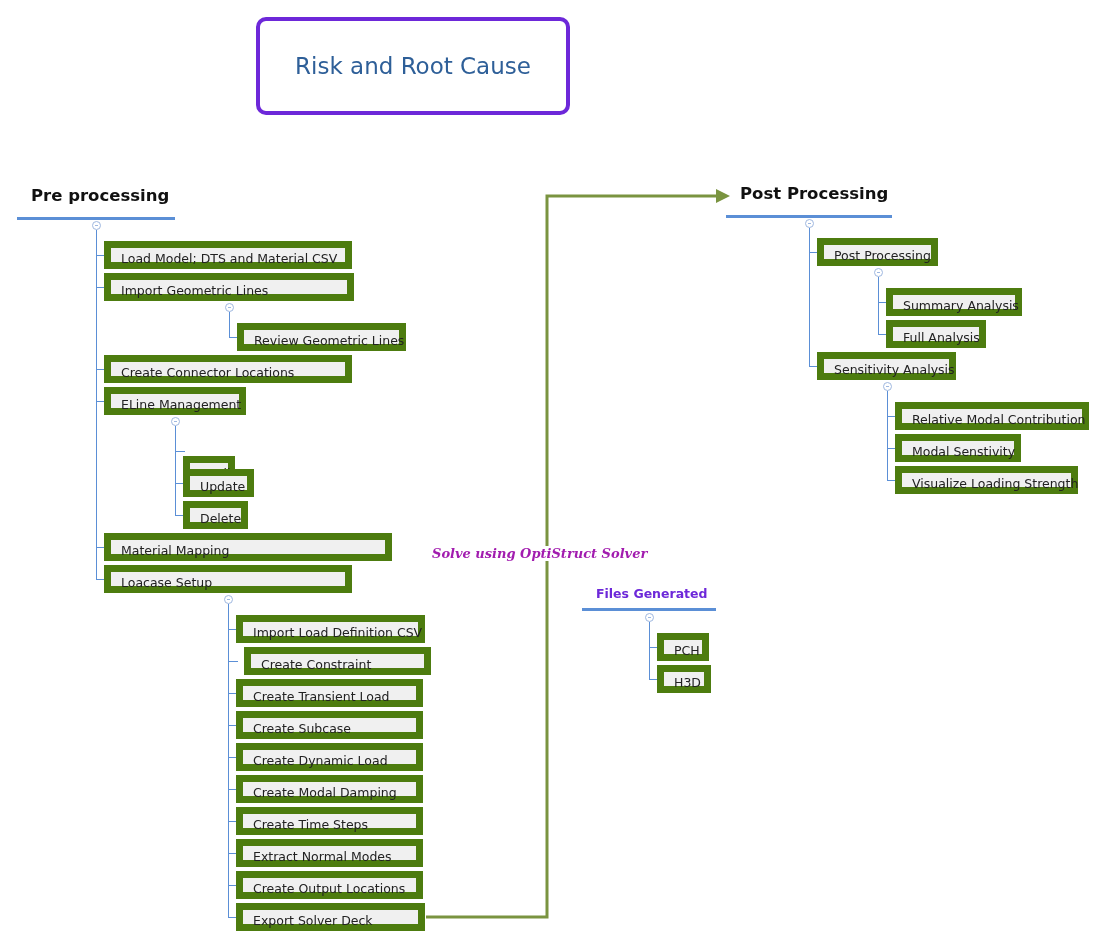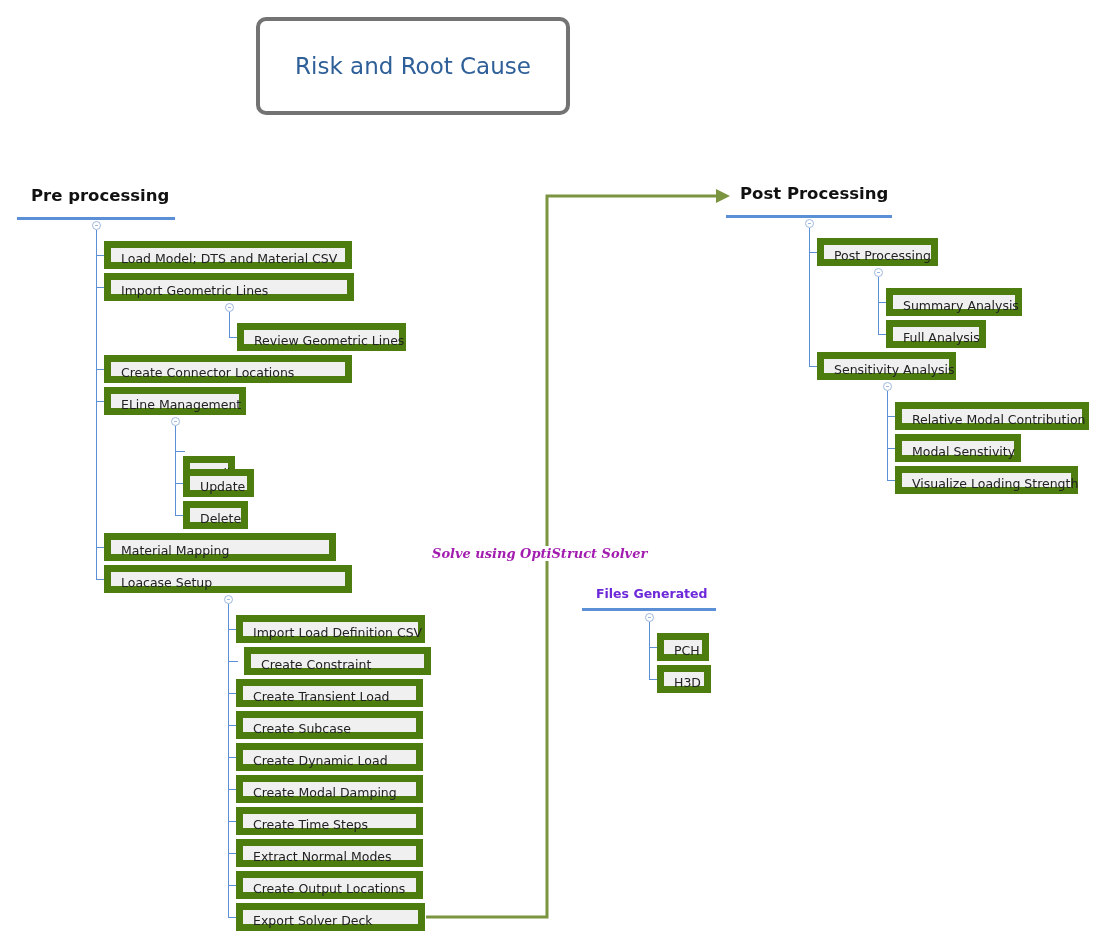--- a/index.html
+++ b/index.html
@@ -1,19 +1,19 @@
 <!DOCTYPE html>
 <html><head>
 <meta charset="utf-8">
 <style>
   html, body { margin:0; padding:0; background:#ffffff; }
   body { width:1106px; height:948px; position:relative; overflow:hidden;
          font-family:"DejaVu Sans", "Liberation Sans", sans-serif; }
   .title-box { position:absolute; left:256px; top:17px; width:314px; height:98px;
-    border:4px solid #737373; border-radius:10px; box-sizing:border-box;
+    border:4px solid #6d28d9; border-radius:10px; box-sizing:border-box;
     display:flex; align-items:center; justify-content:center; text-align:center;
     color:#2e5f98; font-size:23px; line-height:33px; }
   .section { position:absolute; font-weight:bold; font-size:16.5px; color:#111; }
   .underline { position:absolute; height:3px; background:#5b8fd6; }
   .node { position:absolute; box-sizing:border-box; height:28px;
     border:7px solid #4d7c0f; background:#f0f0f0; color:#222;
     font-size:12.5px; line-height:22px; padding-left:10px; white-space:nowrap; }
   .vline { position:absolute; width:1px; background:#5b8fd6; }
   .hline { position:absolute; height:1px; background:#5b8fd6; }
   .collapse { position:absolute; width:9px; height:9px; border:1px solid #9fb8e0;
@@ -53,21 +53,21 @@
 <div class="node" style="left:104px;top:355px;width:248px;">Create Connector Locations</div>
 <div class="node" style="left:104px;top:387px;width:142px;">ELine Management</div>
 <div class="collapse" style="left:171px;top:417px;"></div>
 <div class="vline" style="left:175px;top:426px;height:89px;"></div>
 <div class="hline" style="left:175px;top:451px;width:10px;"></div>
 <div class="hline" style="left:175px;top:483px;width:10px;"></div>
 <div class="hline" style="left:175px;top:515px;width:10px;"></div>
 <div class="node" style="left:183px;top:456px;width:52px;">Realize</div>
 <div class="node" style="left:183px;top:469px;width:71px;">Update</div>
 <div class="node" style="left:183px;top:501px;width:65px;">Delete</div>
-<div class="node" style="left:104px;top:533px;width:232px;">Material Mapping</div>
+<div class="node" style="left:104px;top:533px;width:288px;">Material Mapping</div>
 <div class="node" style="left:104px;top:565px;width:248px;">Loacase Setup</div>
 <div class="collapse" style="left:224px;top:595px;"></div>
 <div class="vline" style="left:228px;top:604px;height:313px;"></div>
 
 <div id="lc-children">
     <div class="hline" style="left: 228px; top: 629px; width: 10px;"></div>
     <div class="node" style="left: 236px; top: 615px; width: 189px;">Import Load Definition CSV</div>
     <div class="hline" style="left: 228px; top: 661px; width: 10px;"></div>
     <div class="node" style="left: 236px; top: 647px; width: 187px; margin-left: 8px;">Create Constraint</div>
     <div class="hline" style="left: 228px; top: 693px; width: 10px;"></div>

